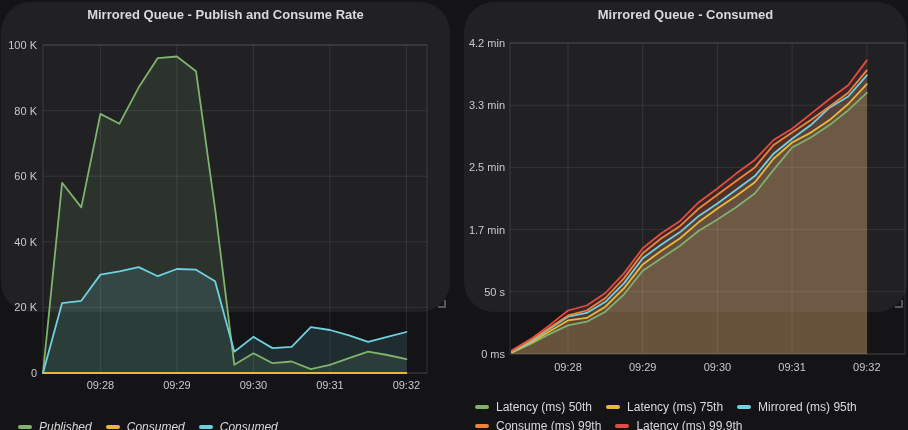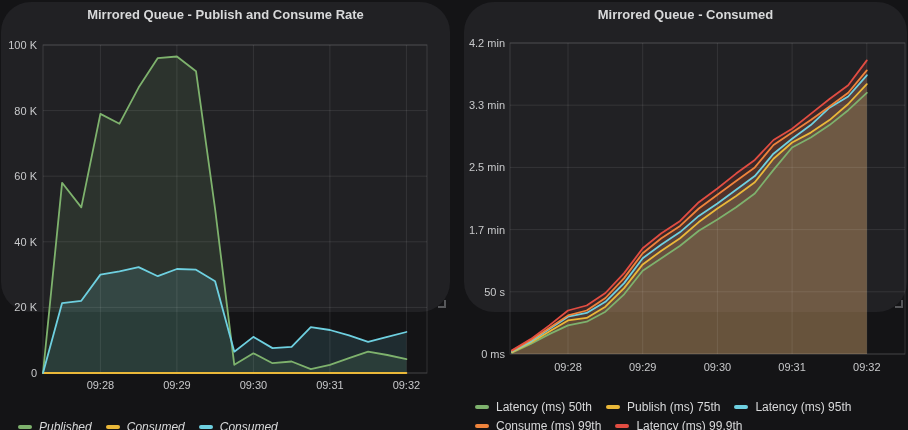--- a/index.html
+++ b/index.html
@@ -131,25 +131,25 @@
       <text x="402.8" y="369" text-anchor="middle" fill="#c8c9cb" font-size="11px">09:32</text>
     </svg>
   <div class="legend legend-right" id="legend1">
       <div class="legend-row">
         <span class="legend-item">
           <span class="swatch" style="background: rgb(126, 178, 109);"></span>
           <span>Latency (ms) 50th</span>
         </span>
         <span class="legend-item">
           <span class="swatch" style="background: rgb(234, 184, 57);"></span>
-          <span>Publish (ms) 75th</span>
+          <span>Latency (ms) 75th</span>
         </span>
         <span class="legend-item">
           <span class="swatch" style="background: rgb(110, 208, 224);"></span>
-          <span>Latency (ms) 95th</span>
+          <span>Mirrored (ms) 95th</span>
         </span>
       </div>
       <div class="legend-row">
         <span class="legend-item">
           <span class="swatch" style="background: rgb(239, 132, 60);"></span>
           <span>Consume (ms) 99th</span>
         </span>
         <span class="legend-item">
           <span class="swatch" style="background: rgb(226, 77, 66);"></span>
           <span>Latency (ms) 99.9th</span>

